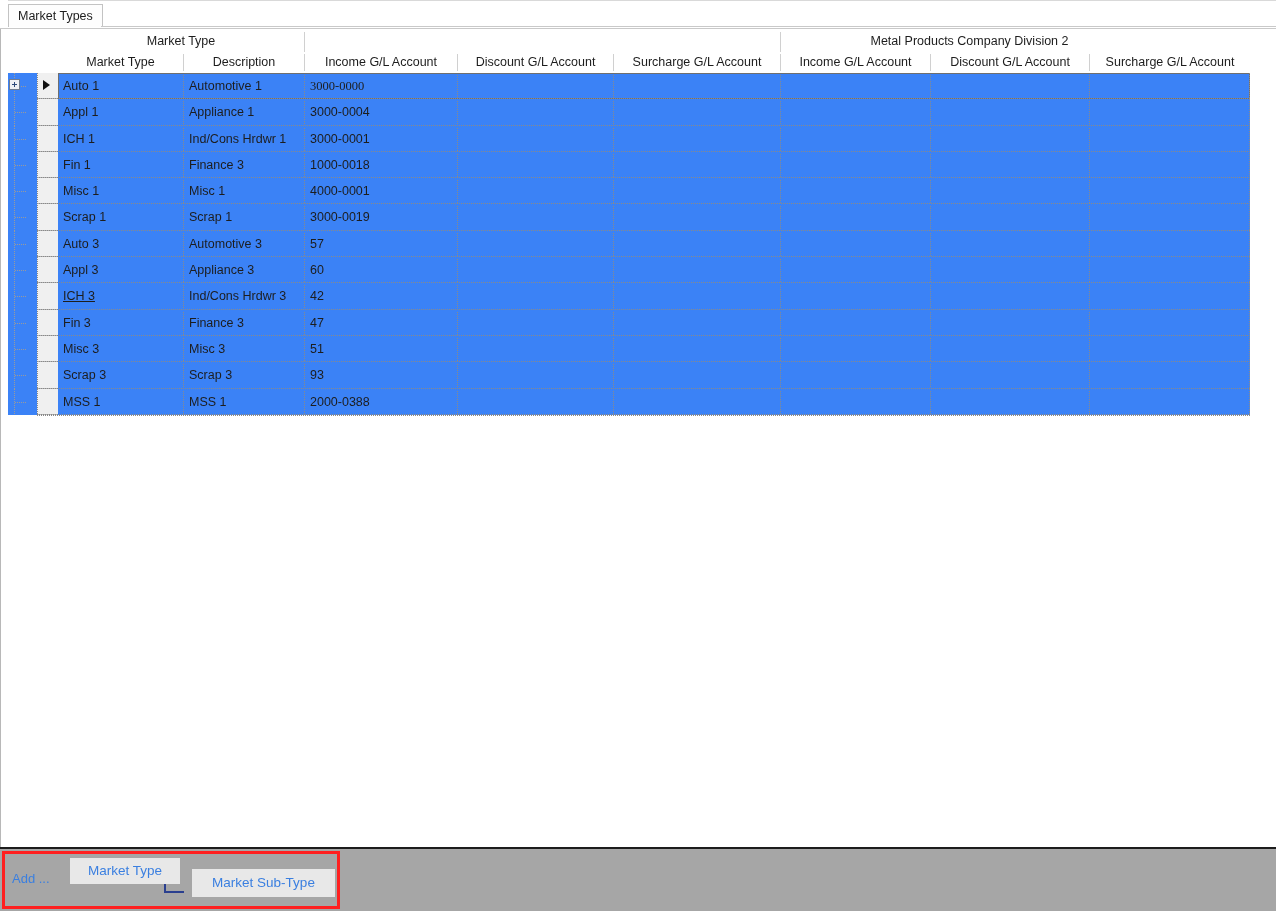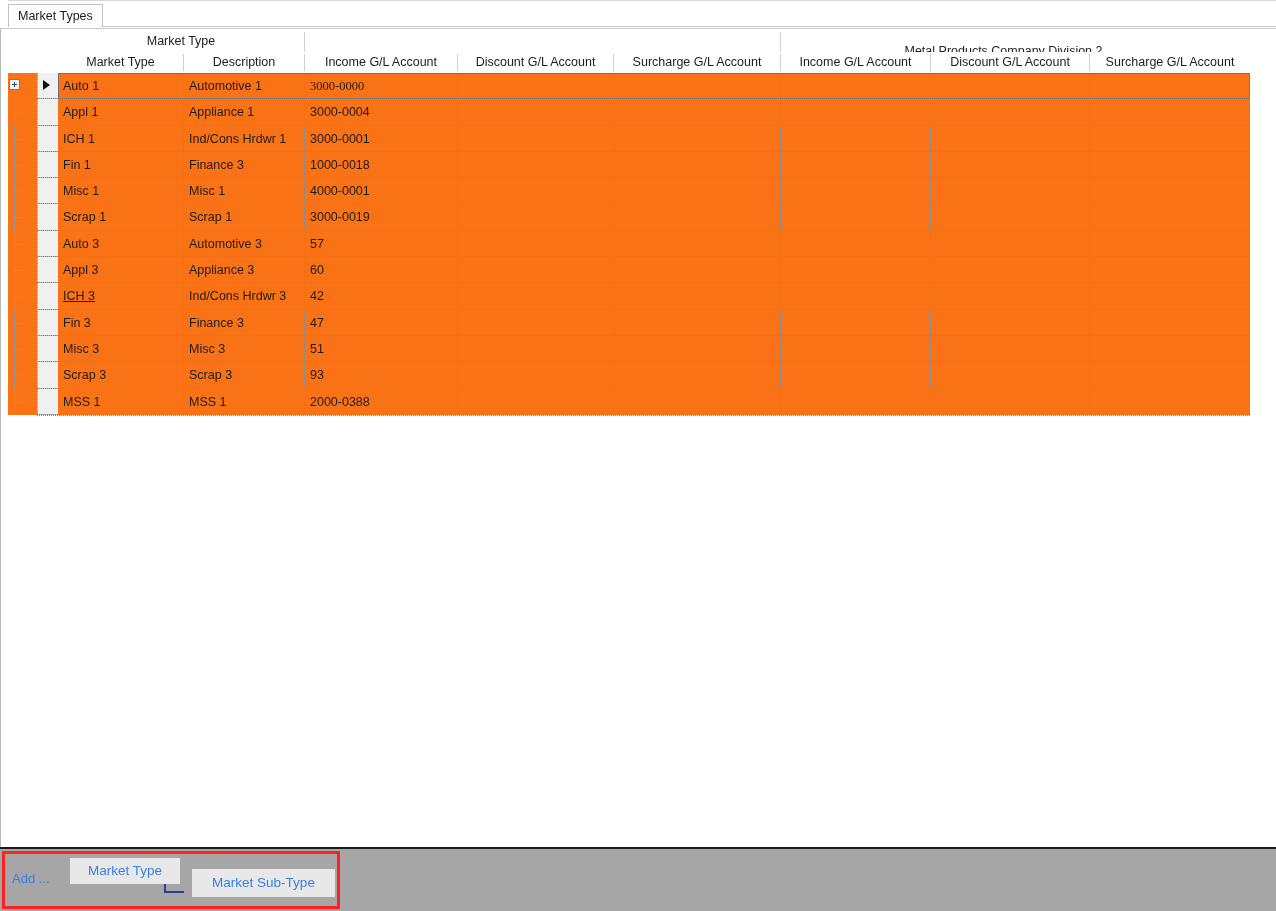--- a/index.html
+++ b/index.html
@@ -133,21 +133,21 @@
   
   .rows {
     position: absolute;
     left: 0;
     top: 43px;
     width: 1242px;
   }
   .row {
     position: relative;
     height: 26.3px;
-    background: #f97316;
+    background: #3b82f6;
   }
   
   .row:after {
     content: "";
     position: absolute;
     left: 29px;
     bottom: 0;
     width: 1213px;
     height: 1px;
     background-image: linear-gradient(to right, #8a8a8a 1px, transparent 1px);
@@ -349,21 +349,21 @@
 
 <div class="gridpanel">
   <div class="grid-left-rail"></div>
 
   <div class="grid">
 
     <div class="group-header">
       <div class="group-cell" id="grp-0" style="left: 50px; width: 246px;">Market Type</div>
       <div class="group-sep" style="left:296px"></div>
       <div class="group-sep" style="left:772px"></div>
-      <div class="group-cell" id="grp-2" style="left: 761px; width: 469px; margin-top: 10px;">Metal Products Company Division 2</div>
+      <div class="group-cell" id="grp-2" style="left: 727px; width: 469px;">Metal Products Company Division 2</div>
     </div>
 
     <div class="col-header">
       <div class="col-cell" id="col-0" style="left: 50px; width: 125px;">Market Type</div>
       <div class="col-sep" style="left:175px"></div>
       <div class="col-cell" id="col-1" style="left: 176px; width: 120px;">Description</div>
       <div class="col-sep" style="left:296px"></div>
       <div class="col-cell" id="col-2" style="left: 297px; width: 152px;">Income G/L Account</div>
       <div class="col-sep" style="left:449px"></div>
       <div class="col-cell" id="col-3" style="left: 450px; width: 155px;">Discount G/L Account</div>

